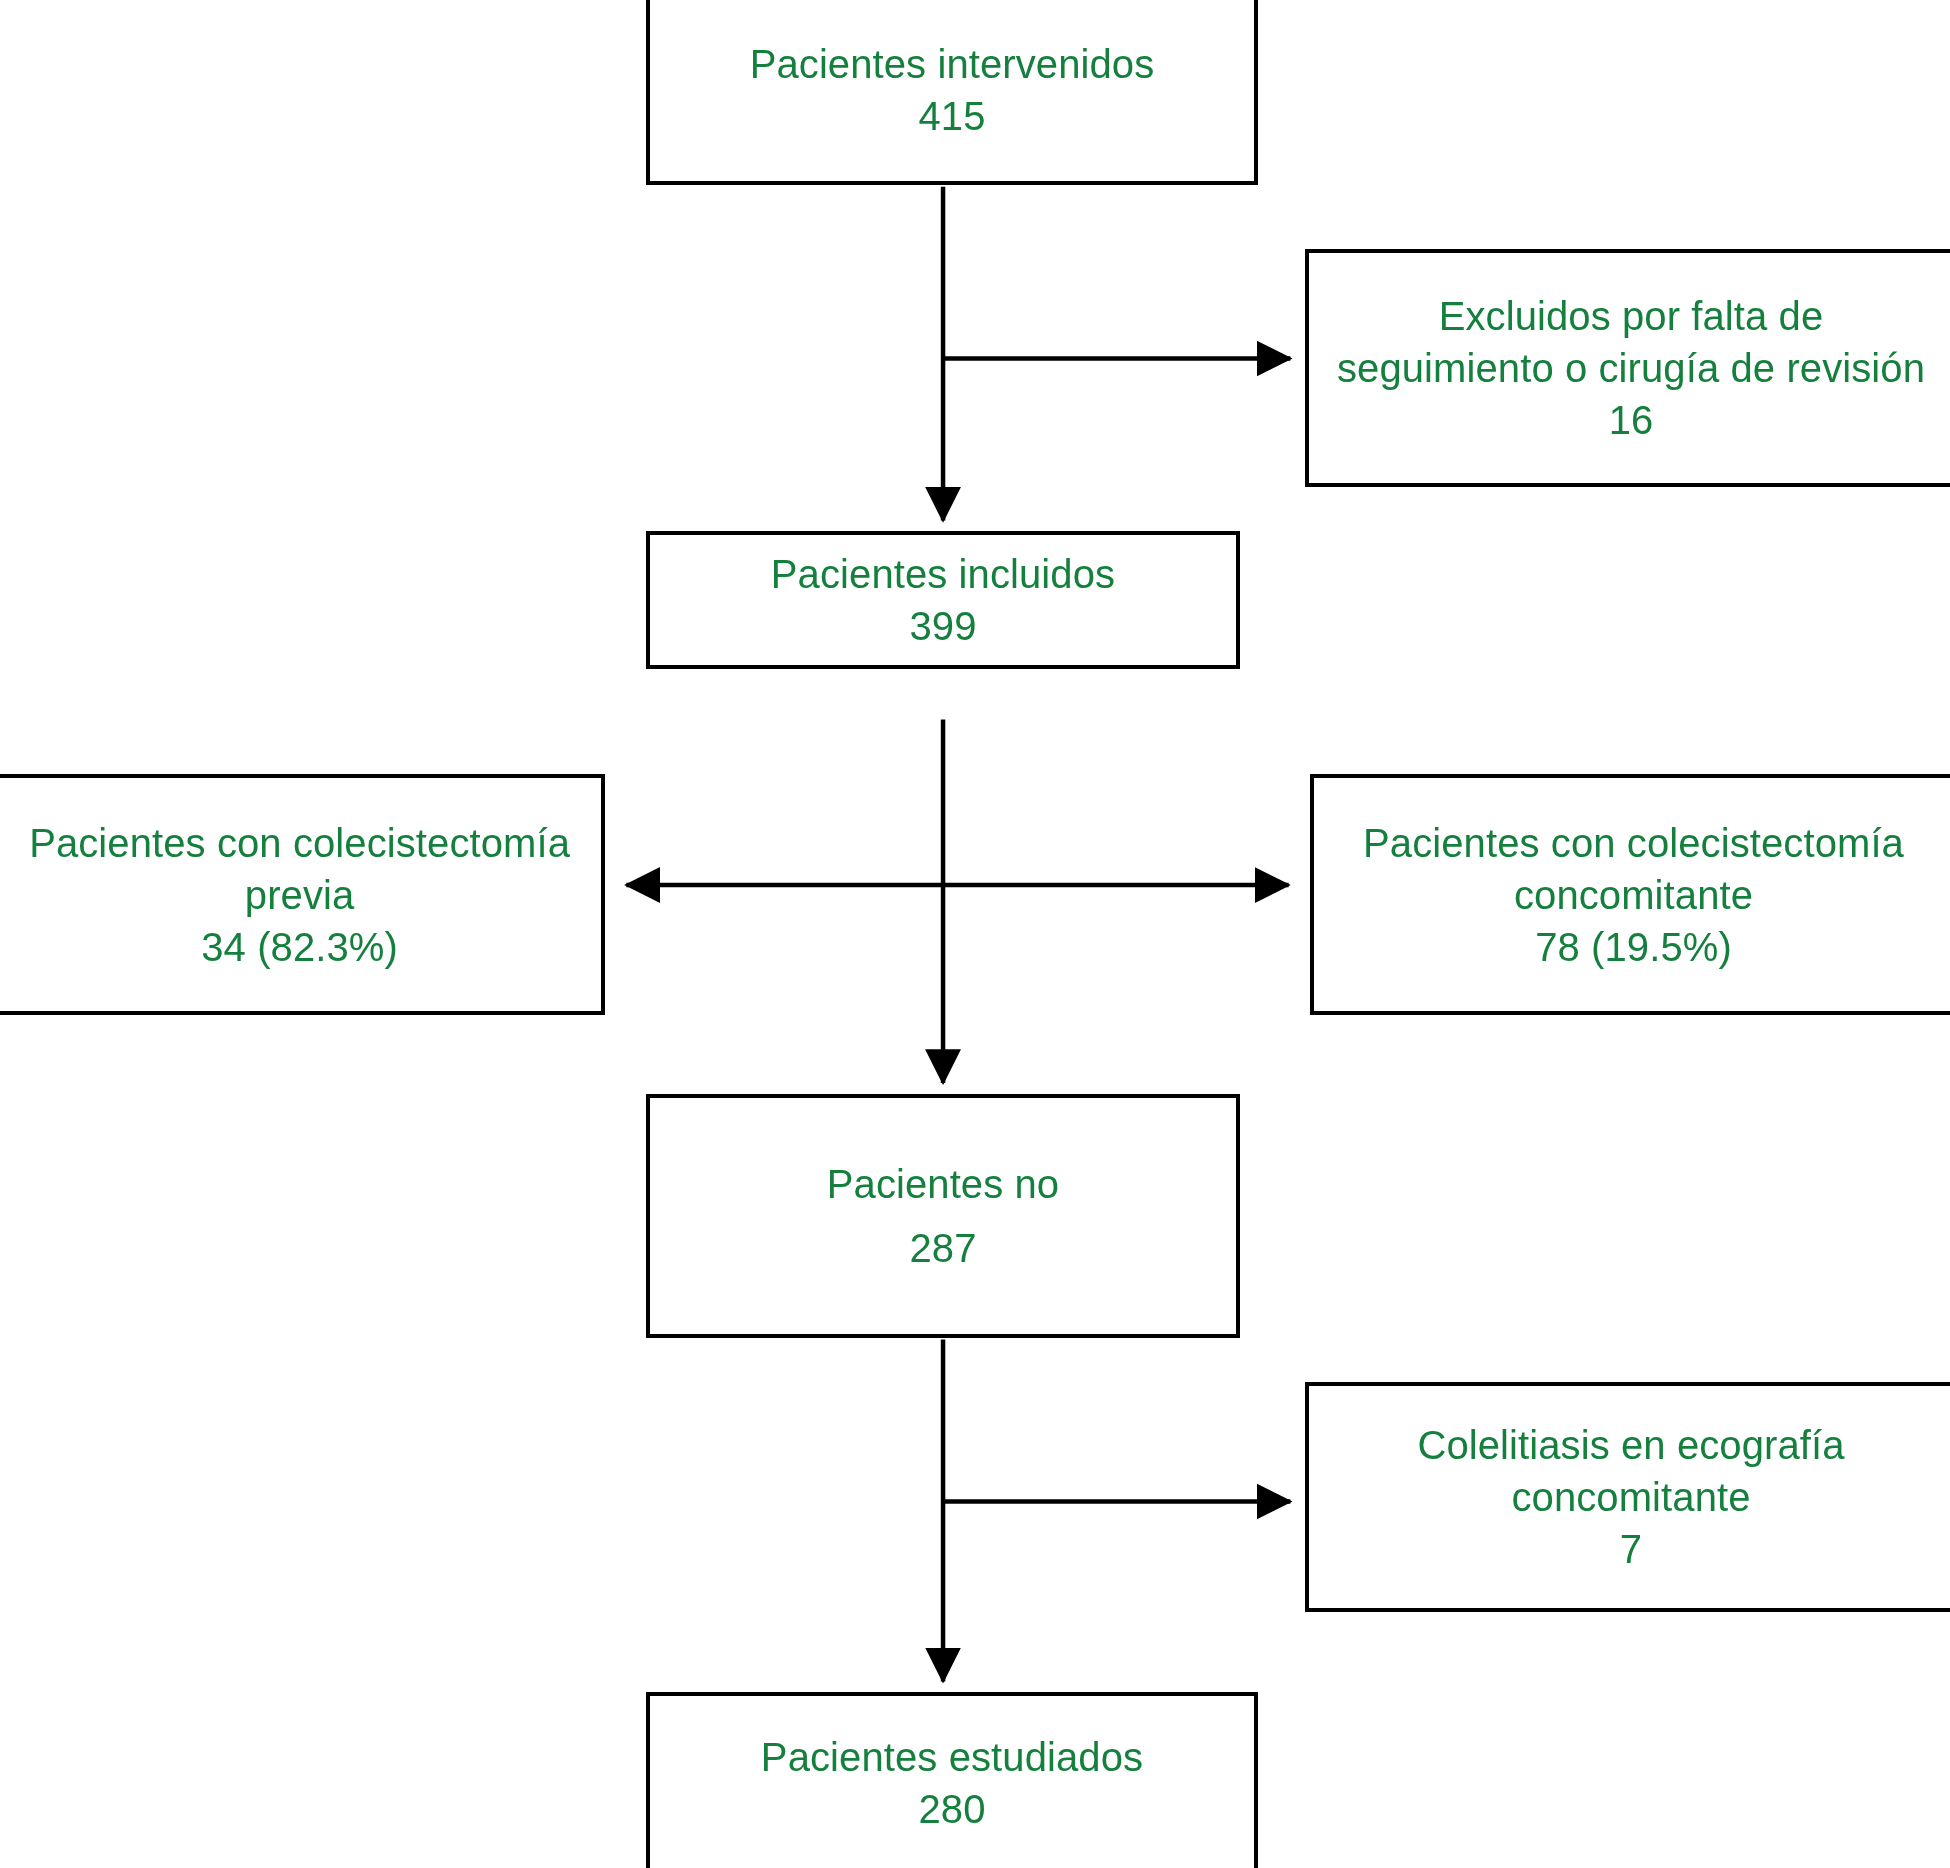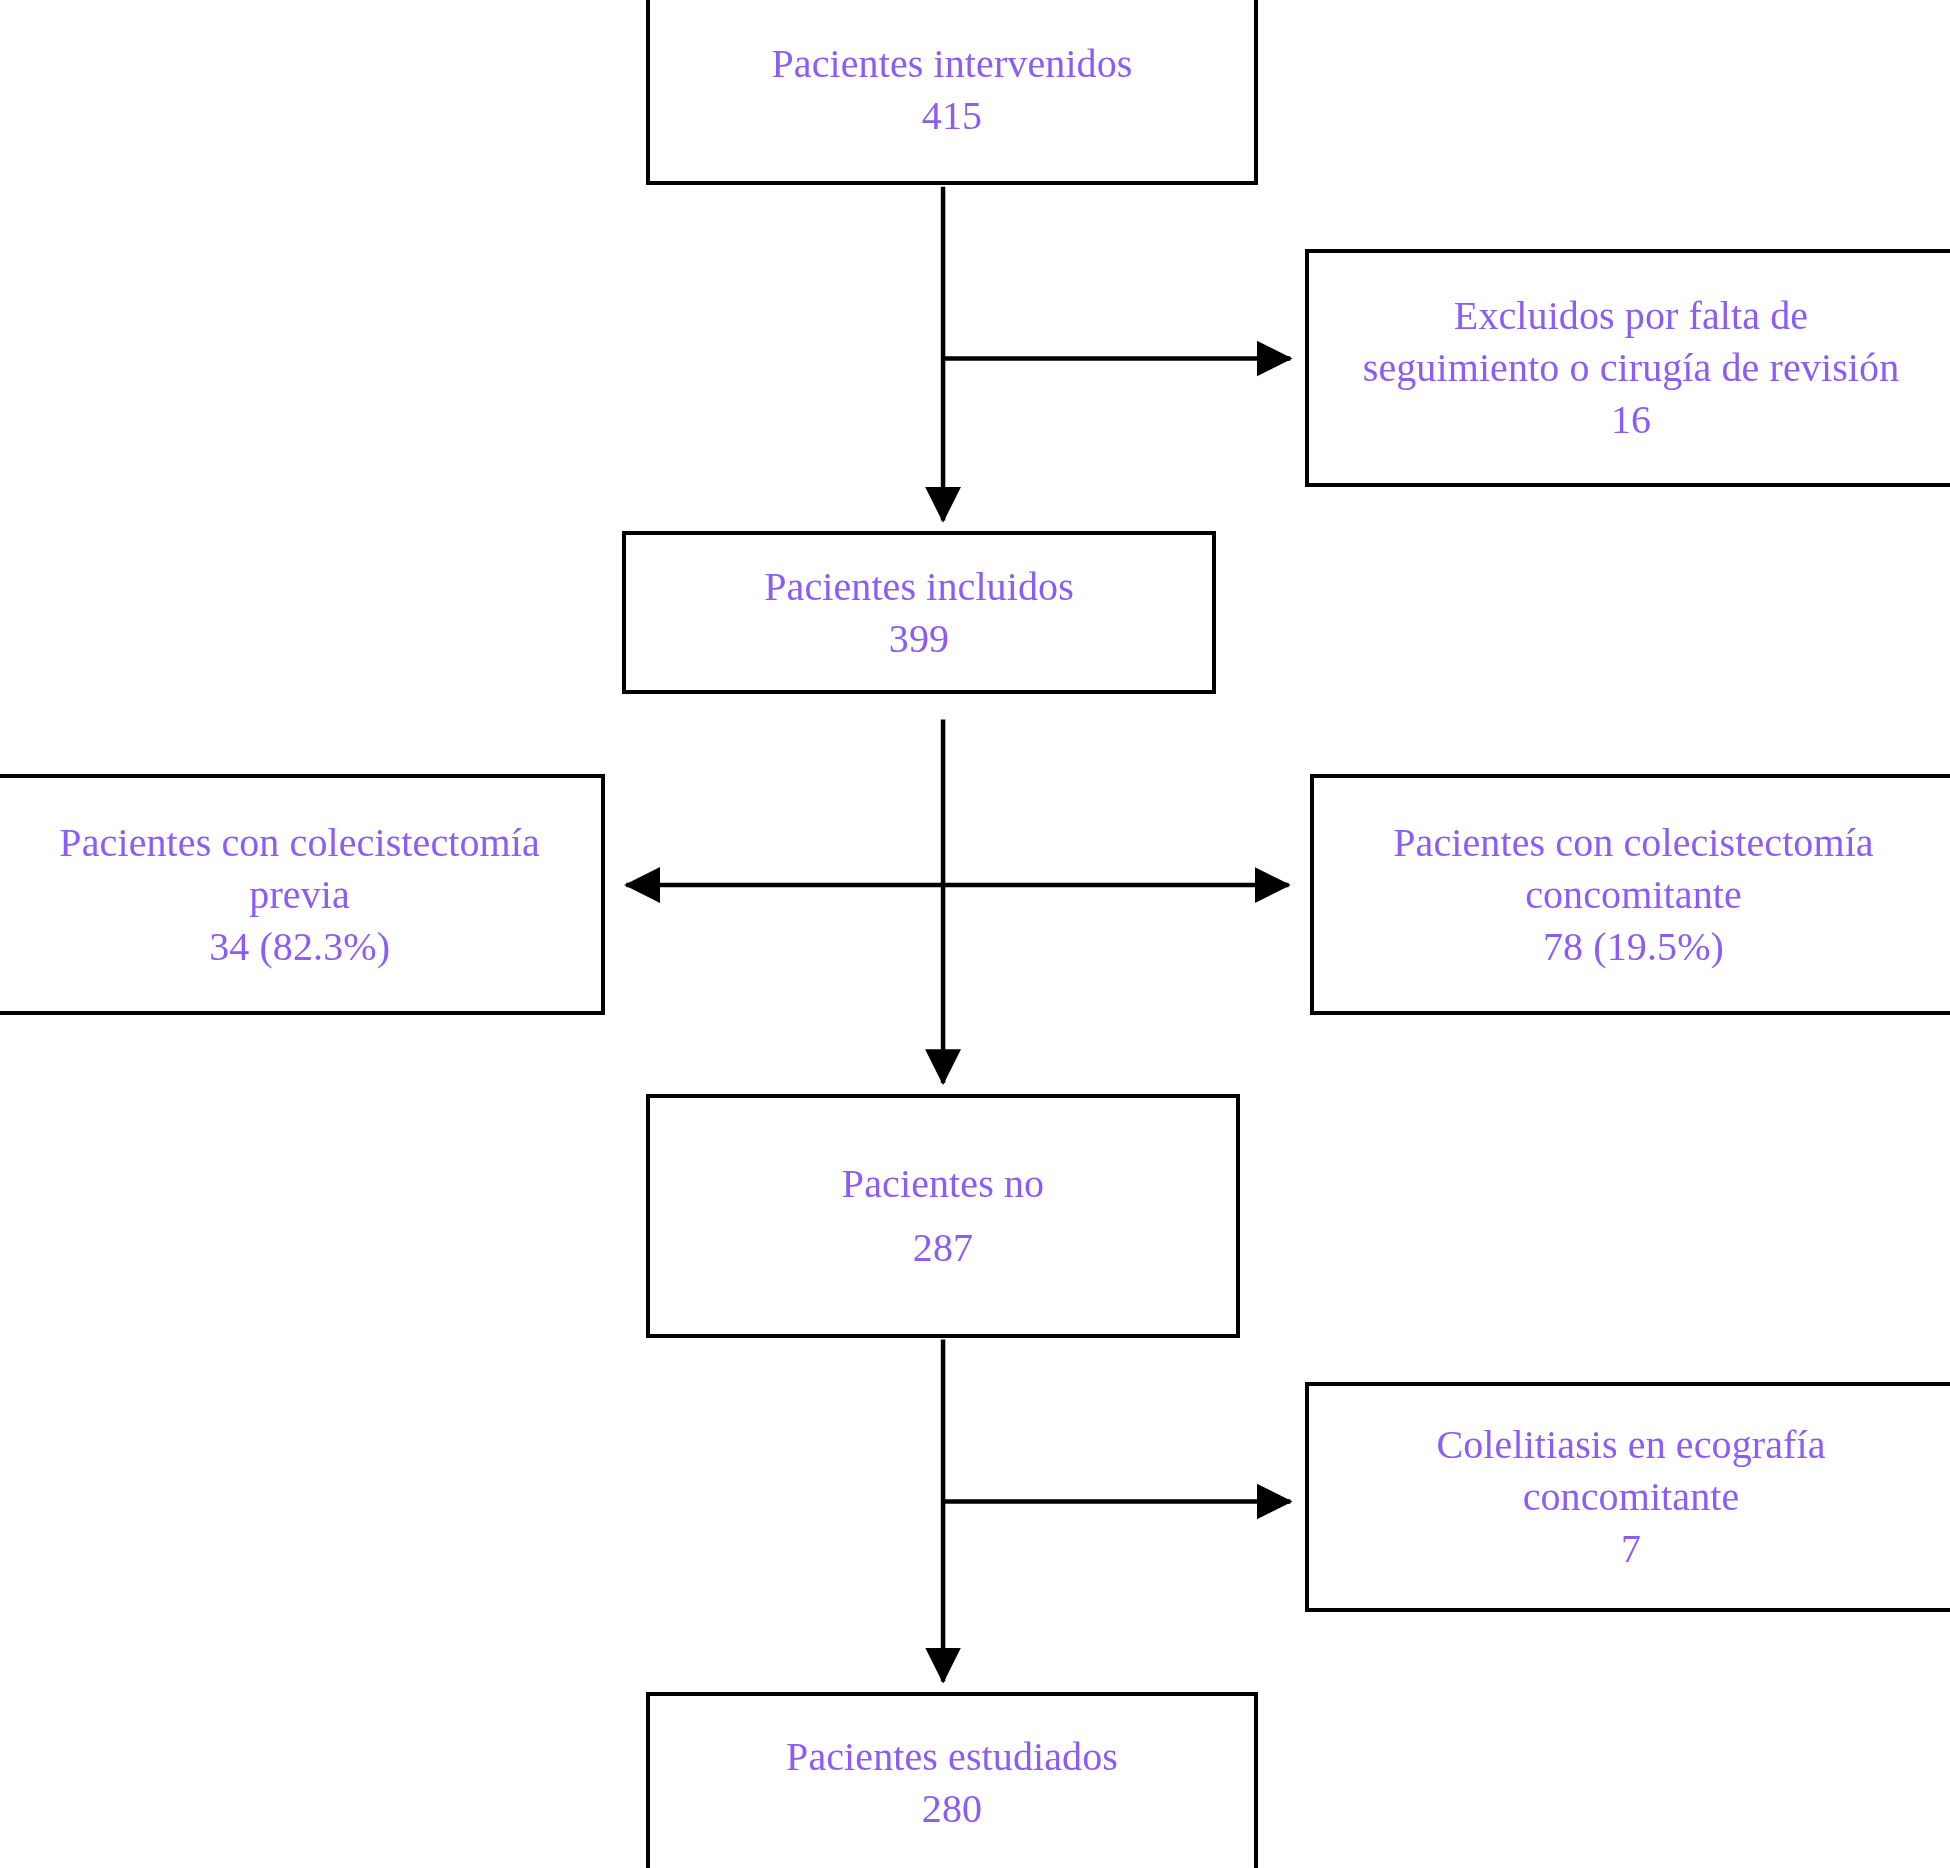--- a/index.html
+++ b/index.html
@@ -7,22 +7,22 @@
     margin: 0;
     padding: 0;
     background: #ffffff;
   }
   #canvas {
     position: relative;
     width: 1950px;
     height: 1869px;
     background: #ffffff;
     overflow: hidden;
-    font-family: Liberation Serif, serif;
-    color: #8b5cf6;
+    font-family: Liberation Sans, sans-serif;
+    color: #15803d;
   }
   .node {
     position: absolute;
     box-sizing: border-box;
     border: 4.5px solid #000000;
     background: #ffffff;
     display: flex;
     flex-direction: column;
     align-items: center;
     justify-content: center;
@@ -33,21 +33,21 @@
     display: block;
     font-size: 40px;
     line-height: 1.30;
     letter-spacing: 0.1px;
     white-space: nowrap;
   }
 
   
   #node-intervenidos   { left: 646px;  top: -5.4px;   width: 612px;  height: 190px; }
   #node-excluidos      { left: 1305px; top: 249px;  width: 652px;  height: 238px; }
-  #node-incluidos      { left: 622px;  top: 531px;  width: 594px;  height: 163px; }
+  #node-incluidos      { left: 646px;  top: 531px;  width: 594px;  height: 138px; }
   #node-previa         { left: -5.4px;   top: 774px;  width: 610px;  height: 241px; }
   #node-concomitante   { left: 1310px; top: 774px;  width: 647px;  height: 241px; }
   #node-nocolecist     { left: 646px;  top: 1094px; width: 594px;  height: 244px; gap: 12px; }
   #node-colelitiasis   { left: 1305px; top: 1382px; width: 652px;  height: 230px; }
   #node-estudiados     { left: 646px;  top: 1692px; width: 612px;  height: 182px; }
 
   
   #wires {
     position: absolute;
     left: 0;

